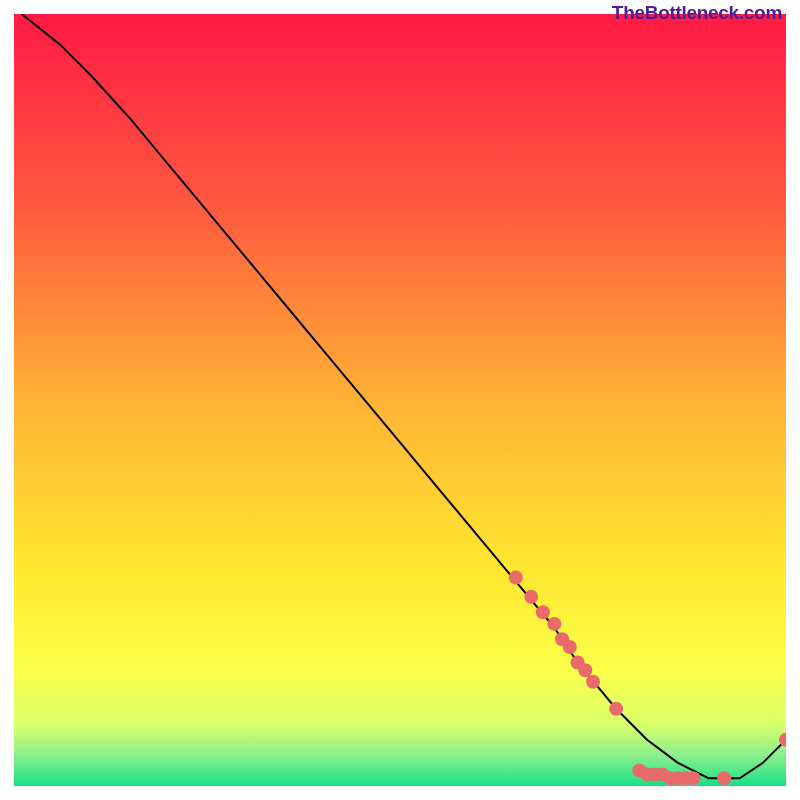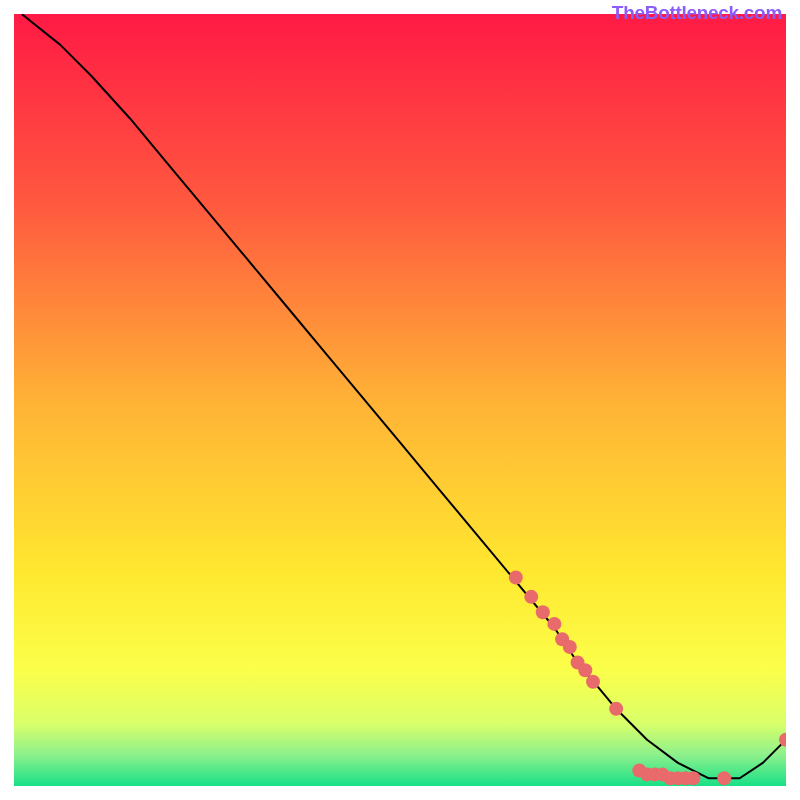--- a/index.html
+++ b/index.html
@@ -24,21 +24,21 @@
     top: 14px;
     width: 772px;
     height: 772px;
   }
   .watermark {
     position: absolute;
     top: 2px;
     right: 18px;
     font-size: 19px;
     font-weight: bold;
-    color: #8b5cf6;
+    color: #4c1d95;
     letter-spacing: -0.3px;
   }
   svg.overlay {
     position: absolute;
     left: 0;
     top: 0;
     width: 100%;
     height: 100%;
   }
 </style>

